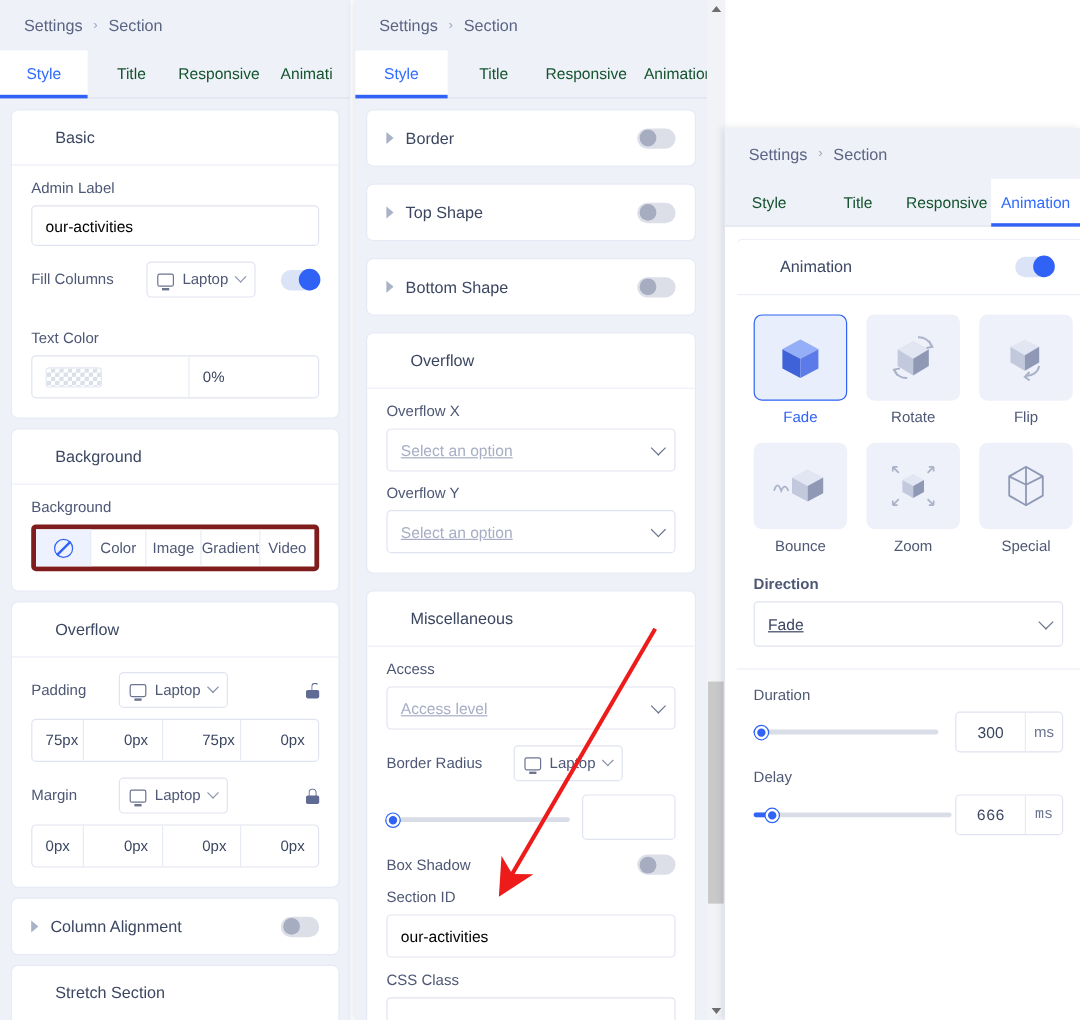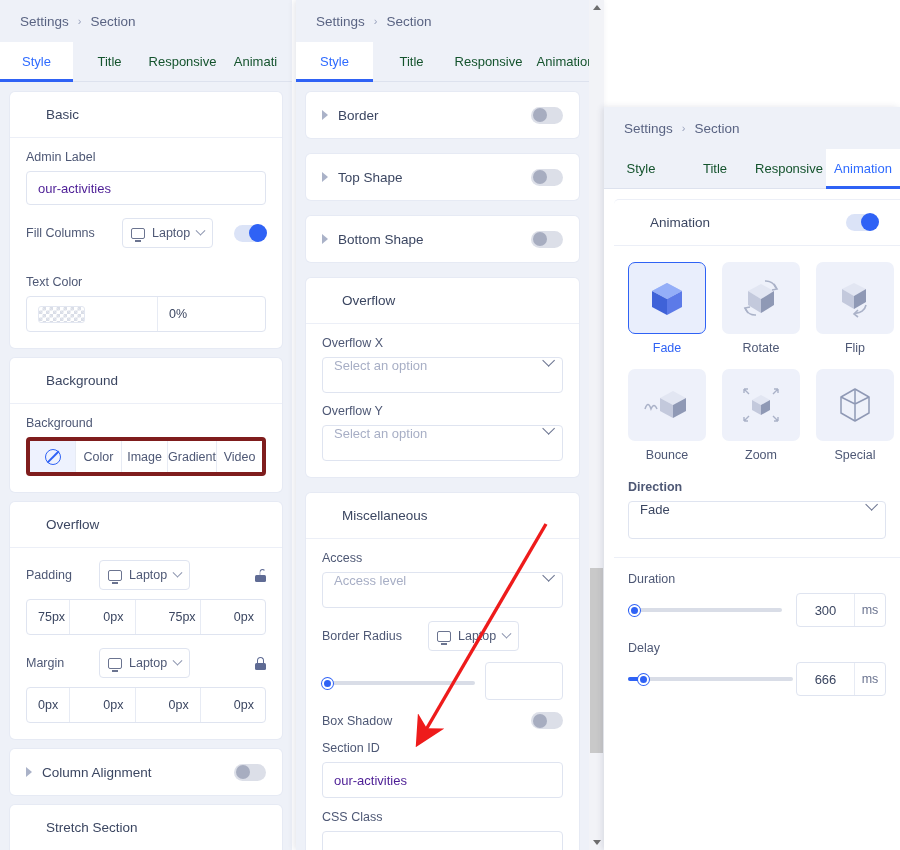--- a/index.html
+++ b/index.html
@@ -61,21 +61,21 @@
     border-bottom: 5px solid transparent; border-left: 6px solid #aab2c8;
   }
   .card-body { padding: 12px 16px 16px; }
 
   .field-label { font-size: 12.5px; color: #4e5875; margin-bottom: 7px; }
   .row { display: flex; align-items: center; }
   .spacer { flex: 1; }
 
   .text-input {
     width: 100%; height: 34px; border: 1px solid #dfe4f0; border-radius: 4px;
-    background: #fff; padding: 12px 11px; font-size: 13px; color: #4c1d95;
+    background: #fff; padding: 12px 11px; font-size: 13px; color: #000000;
     font-family: "Liberation Sans", sans-serif; outline: none;
   }
   .text-input::placeholder { color: #a7aec5; }
 
   
   .device-sel {
     height: 30px; border: 1px solid #dfe4f0; border-radius: 4px; background: #fff;
     display: inline-flex; align-items: center; gap: 7px; padding: 0 8px;
     font-size: 12.5px; color: #4e5875;
   }
@@ -85,21 +85,21 @@
 
   
   .toggle { width: 32px; height: 17px; border-radius: 9px; background: #dcdfe8; position: relative; flex: none; }
   .toggle .knob { position: absolute; top: 1.5px; left: 1.5px; width: 14px; height: 14px; border-radius: 50%; background: #a7adc0; }
   .toggle.on { background: #dbe3f7; }
   .toggle.on .knob { left: auto; right: -1px; top: -1px; width: 18px; height: 18px; background: #2f62f5; }
 
   
   .select {
     width: 100%; height: 36px; border: 1px solid #dfe4f0; border-radius: 4px; background:#fff;
-    display: flex; padding: 0 11px; font-size: 13px; color: #a7aec5;
+    display: flex; align-items: center; padding: 0 11px; font-size: 13px; color: #a7aec5; text-decoration: underline;
   }
   .select.filled { color: #3b4661; }
   .select .chev2 { margin-left: auto; width: 9px; height: 9px; border-right: 1.8px solid #6b7490; border-bottom: 1.8px solid #6b7490; transform: rotate(45deg) translateY(-3px); }
 
   
   .seg { display: flex; border: 4px solid #7f1d1d; border-radius: 4px; overflow: hidden; background: #fff; }
   .seg-item { flex: 1; height: 31px; display:flex; align-items:center; justify-content:center;
               font-size: 12.5px; color: #4e5875; border-right: 1px solid #e7ebf4; }
   .seg-item:last-child { border-right: none; }
   .seg-item.sel { background: #eef2fe; }
@@ -562,21 +562,21 @@
                 <div class="fill" style="width:3%"></div>
                 <div class="thumb" style="left:1px;"></div>
               </div>
               <div class="numbox">
                 <div class="n">300</div>
                 <div class="u">ms</div>
               </div>
             </div>
 
             <div class="field-label" style="margin-top:14px;">Delay</div>
-            <div class="row" style="gap:3px; margin-top:6px;">
+            <div class="row" style="gap:3px; margin-top:6px;font-family:Liberation Mono, monospace;">
               <div class="slider" style="flex:1;">
                 <div class="track"></div>
                 <div class="fill" style="width:9%"></div>
                 <div class="thumb" style="left:10px;"></div>
               </div>
               <div class="numbox">
                 <div class="n">666</div>
                 <div class="u">ms</div>
               </div>
             </div>

